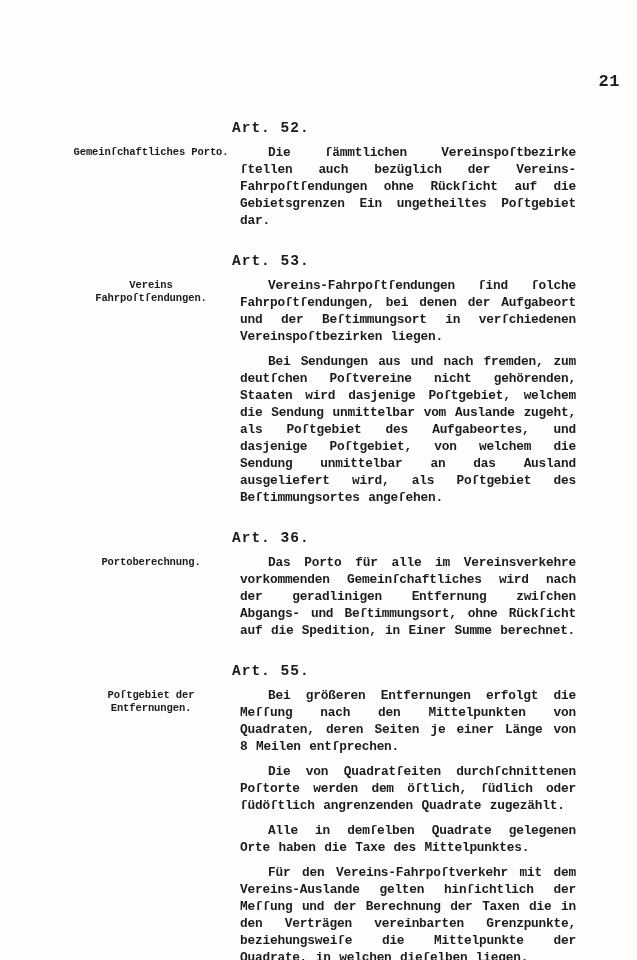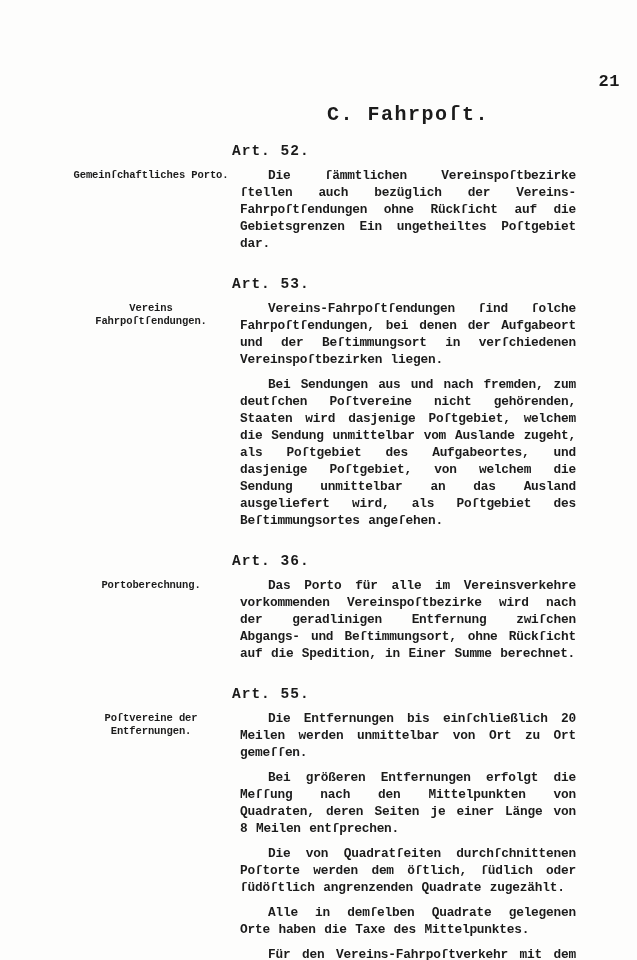--- a/index.html
+++ b/index.html
@@ -74,21 +74,20 @@
 </style>
 </head>
 <body>
 
 <div class="page">
 
   <div class="page-number">21</div>
 
   <div class="main">
 
-    <h1 class="title">C. Fahrpoſt.</h1>
 
     <section class="article">
       <h2 class="art-heading">Art. 52.</h2>
       <div class="body-wrap">
         <div class="margin-note">Gemeinſchaftliches Porto.</div>
         <p>Die ſämmtlichen Vereinspoſtbezirke ſtellen auch bezüglich der Vereins-Fahrpoſtſendungen ohne Rückſicht auf die Gebietsgrenzen Ein ungetheiltes Poſtgebiet dar.</p>
       </div>
     </section>
 
     <section class="article">
@@ -97,29 +96,28 @@
         <div class="margin-note">Vereins Fahrpoſtſendungen.</div>
         <p>Vereins-Fahrpoſtſendungen ſind ſolche Fahrpoſtſendungen, bei denen der Aufgabeort und der Beſtimmungsort in verſchiedenen Vereinspoſtbezirken liegen.</p>
         <p>Bei Sendungen aus und nach fremden, zum deutſchen Poſtvereine nicht gehörenden, Staaten wird dasjenige Poſtgebiet, welchem die Sendung unmittelbar vom Auslande zugeht, als Poſtgebiet des Aufgabeortes, und dasjenige Poſtgebiet, von welchem die Sendung unmittelbar an das Ausland ausgeliefert wird, als Poſtgebiet des Beſtimmungsortes angeſehen.</p>
       </div>
     </section>
 
     <section class="article">
       <h2 class="art-heading">Art. 36.</h2>
       <div class="body-wrap">
         <div class="margin-note">Portoberechnung.</div>
-        <p>Das Porto für alle im Vereinsverkehre vorkommenden Vereinspoſtbezirke wird nach der geradlinigen Entfernung zwiſchen Abgangs- und Beſtimmungsort, ohne Rückſicht auf die Spedition, in Einer Summe berechnet.</p>
+        <p>Das Porto für alle im Vereinsverkehre vorkommenden Gemeinſchaftliches wird nach der geradlinigen Entfernung zwiſchen Abgangs- und Beſtimmungsort, ohne Rückſicht auf die Spedition, in Einer Summe berechnet.</p>
       </div>
     </section>
 
     <section class="article">
       <h2 class="art-heading">Art. 55.</h2>
       <div class="body-wrap">
-        <div class="margin-note">Poſtvereine der Entfernungen.</div>
-        <p>Die Entfernungen bis einſchließlich 20 Meilen werden unmittelbar von Ort zu Ort gemeſſen.</p>
+        <div class="margin-note">Poſtgebiet der Entfernungen.</div>
         <p>Bei größeren Entfernungen erfolgt die Meſſung nach den Mittelpunkten von Quadraten, deren Seiten je einer Länge von 8 Meilen entſprechen.</p>
         <p>Die von Quadratſeiten durchſchnittenen Poſtorte werden dem öſtlich, ſüdlich oder ſüdöſtlich angrenzenden Quadrate zugezählt.</p>
         <p>Alle in demſelben Quadrate gelegenen Orte haben die Taxe des Mittelpunktes.</p>
         <p>Für den Vereins-Fahrpoſtverkehr mit dem Vereins-Auslande gelten hinſichtlich der Meſſung und der Berechnung der Taxen die in den Verträgen vereinbarten Grenzpunkte, beziehungsweiſe die Mittelpunkte der Quadrate, in welchen dieſelben liegen.</p>
       </div>
     </section>
 
   </div>
 </div>
 

